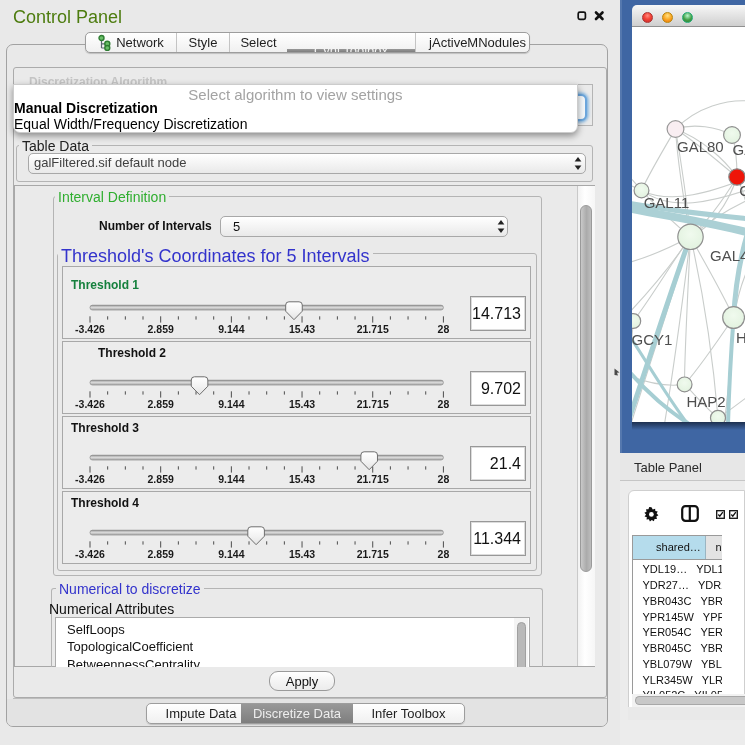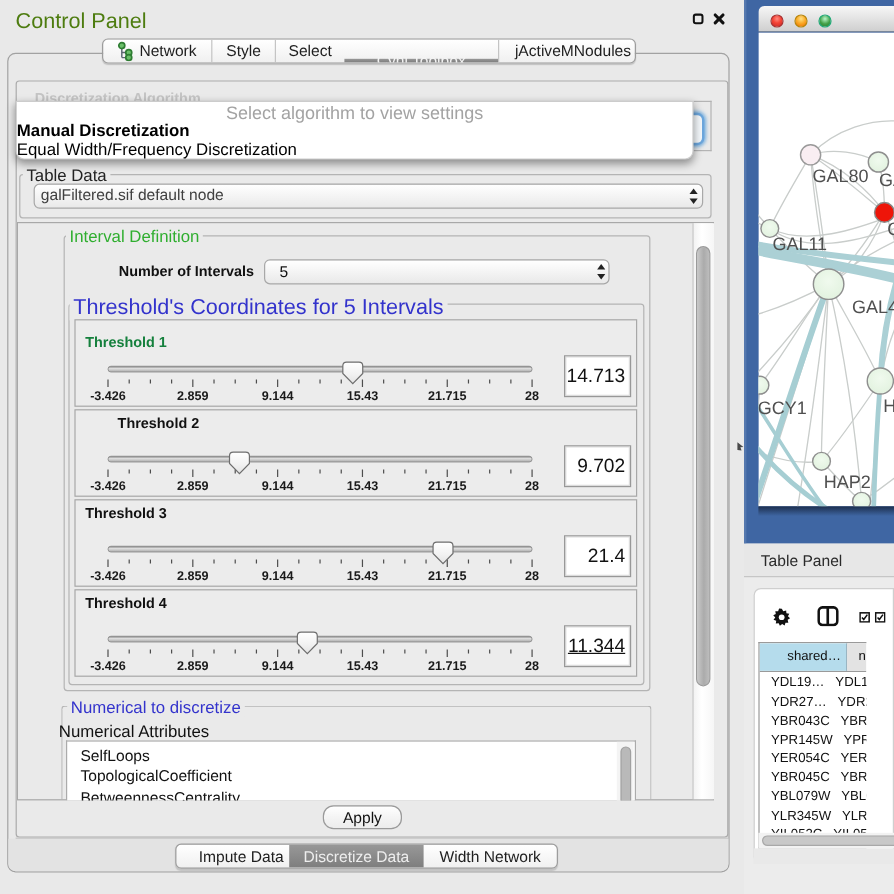--- a/index.html
+++ b/index.html
@@ -69,21 +69,21 @@
 
 <div class="abs" style="left:269px;top:671px;width:66px;height:20px;border:1px solid #9a9a9a;border-radius:9px;background:linear-gradient(#ffffff,#f4f4f4 50%,#ececec);display:flex;align-items:center;justify-content:center;font-size:13px;color:#111;">Apply</div>
 
 <div class="abs" style="left:13px;top:698px;width:594px;height:1px;background:#bdbdbd;"></div>
 
 <div class="abs" style="left:7px;top:699px;width:600px;height:27px;background:#e3e3e3;border-radius:0 0 6px 6px;"></div>
 
 <div class="abs" style="left:146px;top:703px;width:319px;height:21px;border:1px solid #9d9d9d;border-radius:5px;background:linear-gradient(#ffffff,#f0f0f0);box-shadow:0 1px 1px rgba(0,0,0,0.15);overflow:hidden;display:flex;font-size:13px;color:#1e1e1e;">
   <div style="width:94px;display:flex;align-items:center;justify-content:center;padding-left:14px;">Impute Data</div>
   <div style="width:112px;display:flex;align-items:center;justify-content:center;background:linear-gradient(#989898,#7e7e7e);color:#eeeeee;">Discretize Data</div>
-  <div style="flex:1;display:flex;align-items:center;justify-content:center;">Width Network</div>
+  <div style="flex:1;display:flex;align-items:center;justify-content:center;">Infer Toolbox</div>
 </div>
 
 <svg class="abs" style="left:614px;top:368px;" width="6" height="8" viewBox="0 0 6 8">
   <path d="M0.5 7 L0.5 0.5 L5.5 4.5 L3 4.8 L4 7.5 Z" fill="#4a4a4a"></path>
 </svg>
 
 <div class="abs" style="left:620px;top:0;width:125px;height:453px;background:#3f66a3;"></div>
 <div class="abs" style="left:620px;top:0;width:2px;height:453px;background:#5578ae;"></div>
 
 <div class="abs" style="left:632px;top:5px;width:113px;height:22px;background:linear-gradient(#f7f7f7,#cfcfcf);border-bottom:1px solid #909090;border-radius:5px 0 0 0;"></div>
@@ -349,21 +349,21 @@
     <line x1="363.73" y1="22.3" x2="363.73" y2="25.6" stroke="#4d4d4d" stroke-width="1"></line>
     <line x1="381.40" y1="22.3" x2="381.40" y2="28.6" stroke="#4d4d4d" stroke-width="1"></line>
     <text x="28.00" y="39" font-size="10.5" font-weight="bold" fill="#1a1a1a" text-anchor="middle" font-family="Liberation Sans, sans-serif">-3.426</text>
     <text x="98.68" y="39" font-size="10.5" font-weight="bold" fill="#1a1a1a" text-anchor="middle" font-family="Liberation Sans, sans-serif">2.859</text>
     <text x="169.36" y="39" font-size="10.5" font-weight="bold" fill="#1a1a1a" text-anchor="middle" font-family="Liberation Sans, sans-serif">9.144</text>
     <text x="240.04" y="39" font-size="10.5" font-weight="bold" fill="#1a1a1a" text-anchor="middle" font-family="Liberation Sans, sans-serif">15.43</text>
     <text x="310.72" y="39" font-size="10.5" font-weight="bold" fill="#1a1a1a" text-anchor="middle" font-family="Liberation Sans, sans-serif">21.715</text>
     <text x="381.40" y="39" font-size="10.5" font-weight="bold" fill="#1a1a1a" text-anchor="middle" font-family="Liberation Sans, sans-serif">28</text>
     <path d="M 185.80 11 Q 185.80 7.8 189.00 7.8 L 199.20 7.8 Q 202.40 7.8 202.40 11 L 202.40 17.2 L 194.10 25.7 L 185.80 17.2 Z" fill="url(#thg3)" stroke="#6e6e6e" stroke-width="1"></path>
   </svg>
-<div class="abs" style="left:470px;top:521.0px;width:56px;height:35px;background:#fff;border:1px solid #989898;box-shadow:inset 0 0 0 1px #dcdcdc;font-size:16px;color:#111;text-align:right;line-height:33px;padding-right:4px;text-decoration:underline;">11.344</div>
+<div class="abs" style="left:470px;top:521.0px;width:56px;height:35px;background:#fff;border:1px solid #989898;box-shadow:inset 0 0 0 1px #dcdcdc;font-size:16px;color:#111;text-align:right;line-height:33px;padding-right:4px;">11.344</div>
 <div class="abs" style="left:51px;top:588px;width:492px;height:79px;border:1px solid #b4b4b4;border-top-left-radius:3px;border-top-right-radius:3px;border-bottom:none;"></div>
 <div class="abs" style="left:56px;top:581px;background:#eaeaea;padding:0 3px;font-size:14px;color:#3333cc;">Numerical to discretize</div>
 <div class="abs" style="left:49px;top:601px;font-size:14px;font-weight:normal;color:#111;">Numerical Attributes</div>
 <div class="abs" style="left:55px;top:617px;width:475px;height:50px;background:#fff;border:1px solid #ababab;border-bottom:none;overflow:hidden;">
     <div style="padding:3px 0 0 11px;font-size:13px;color:#111;line-height:17.4px;">SelfLoops<br>TopologicalCoefficient<br>BetweennessCentrality</div>
     <div style="position:absolute;right:1px;top:0;width:14px;height:50px;background:#f4f4f4;"></div>
     <div style="position:absolute;right:3px;top:4px;width:9px;height:46px;background:#b9b9b9;border:1px solid #a0a0a0;border-radius:5px 5px 0 0;"></div>
   </div>
 
 <div class="abs" style="left:632px;top:422px;width:113px;height:8px;background:linear-gradient(180deg, rgba(23,38,64,0.85), rgba(63,102,163,0));"></div>

